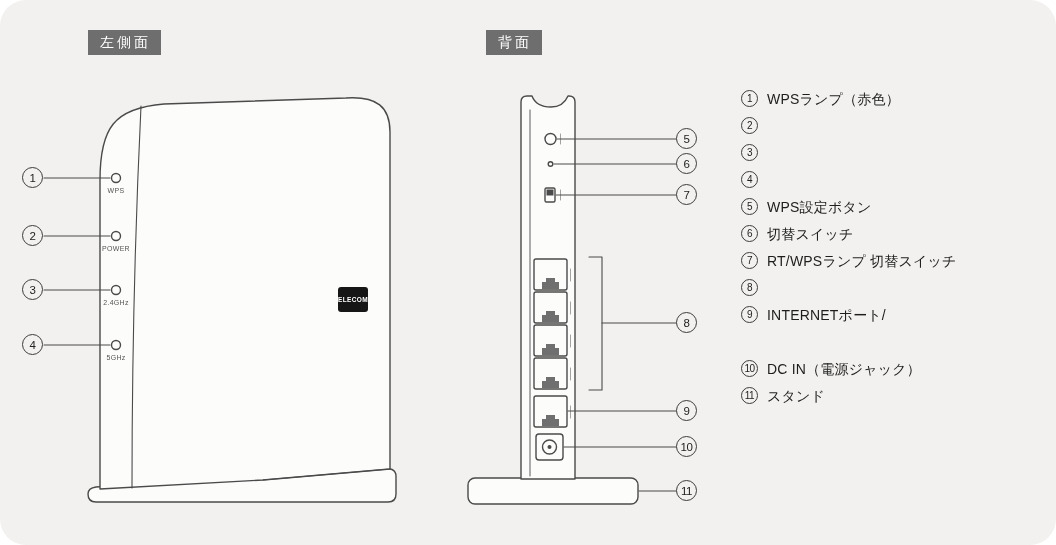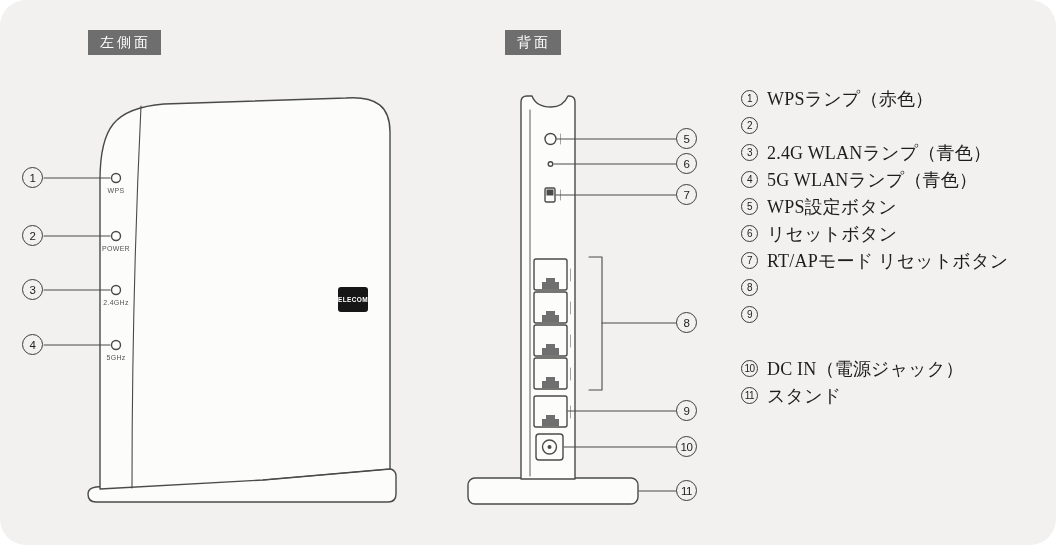--- a/index.html
+++ b/index.html
@@ -75,27 +75,26 @@
     letter-spacing:-0.5px;
     margin-right:9px;
     margin-top:1px;
   }
   .lspacer {
     width:15px; flex:0 0 15px;
     border:none;
     margin-right:0;
   }
   .ltext {
-    font-size:18px;
+    font-size:14px;
     color:#1d1d1d;
     letter-spacing:0.2px;
     line-height:20px;
     font-weight:500;
     white-space:nowrap;
-    font-family:Liberation Serif, serif;
   }
 </style>
 </head>
 <body>
 
 <div class="canvas">
 
   <svg class="lineart" width="1056" height="545" viewBox="0 0 1056 545">
     <g stroke="#4a4a4a" stroke-width="1.4" fill="none" stroke-linejoin="round" stroke-linecap="round">
 
@@ -163,21 +162,21 @@
         <path d="M 589 257 L 602 257 L 602 390 L 589 390" fill="none"></path>
         <line x1="602" y1="323" x2="676" y2="323"></line>
         <line x1="568" y1="411" x2="676" y2="411"></line>
         <line x1="564" y1="447" x2="676" y2="447"></line>
         <line x1="639" y1="491" x2="676" y2="491"></line>
       </g>
     </g>
   </svg>
 
   <div class="panel-label" style="left:88px; top:30px;">左側面</div>
-  <div class="panel-label" style="left:505px; top:30px;">背面</div>
+  <div class="panel-label" style="left:486px; top:30px;">背面</div>
 
   <div class="brand-badge">ELECOM</div>
 
   <div class="led-label" style="left:94px; top:187px;">WPS</div>
   <div class="led-label" style="left:94px; top:245px;">POWER</div>
   <div class="led-label" style="left:94px; top:299px;">2.4GHz</div>
   <div class="led-label" style="left:94px; top:354px;">5GHz</div>
 
   <div class="callout" style="left:22px; top:167px;">1</div>
   <div class="callout" style="left:22px; top:225px;">2</div>
@@ -195,43 +194,42 @@
   <div class="legend">
     <div class="legend-row">
       <span class="lnum">1</span>
       <span class="ltext">WPSランプ（赤色）</span>
     </div>
     <div class="legend-row">
       <span class="lnum">2</span>
     </div>
     <div class="legend-row">
       <span class="lnum">3</span>
-      <span class="ltext">2.4G WLANランプ（青色）</span>
     </div>
     <div class="legend-row">
       <span class="lnum">4</span>
-      <span class="ltext">5G WLANランプ（青色）</span>
     </div>
     <div class="legend-row">
       <span class="lnum">5</span>
       <span class="ltext">WPS設定ボタン</span>
     </div>
     <div class="legend-row">
       <span class="lnum">6</span>
-      <span class="ltext">リセットボタン</span>
+      <span class="ltext">切替スイッチ</span>
     </div>
     <div class="legend-row">
       <span class="lnum">7</span>
-      <span class="ltext">RT/APモード リセットボタン</span>
+      <span class="ltext">RT/WPSランプ 切替スイッチ</span>
     </div>
     <div class="legend-row">
       <span class="lnum">8</span>
     </div>
     <div class="legend-row">
       <span class="lnum">9</span>
+      <span class="ltext">INTERNETポート/</span>
     </div>
     <div class="legend-row">
       <span class="lnum lspacer"></span>
     </div>
     <div class="legend-row">
       <span class="lnum">10</span>
       <span class="ltext">DC IN（電源ジャック）</span>
     </div>
     <div class="legend-row">
       <span class="lnum">11</span>

